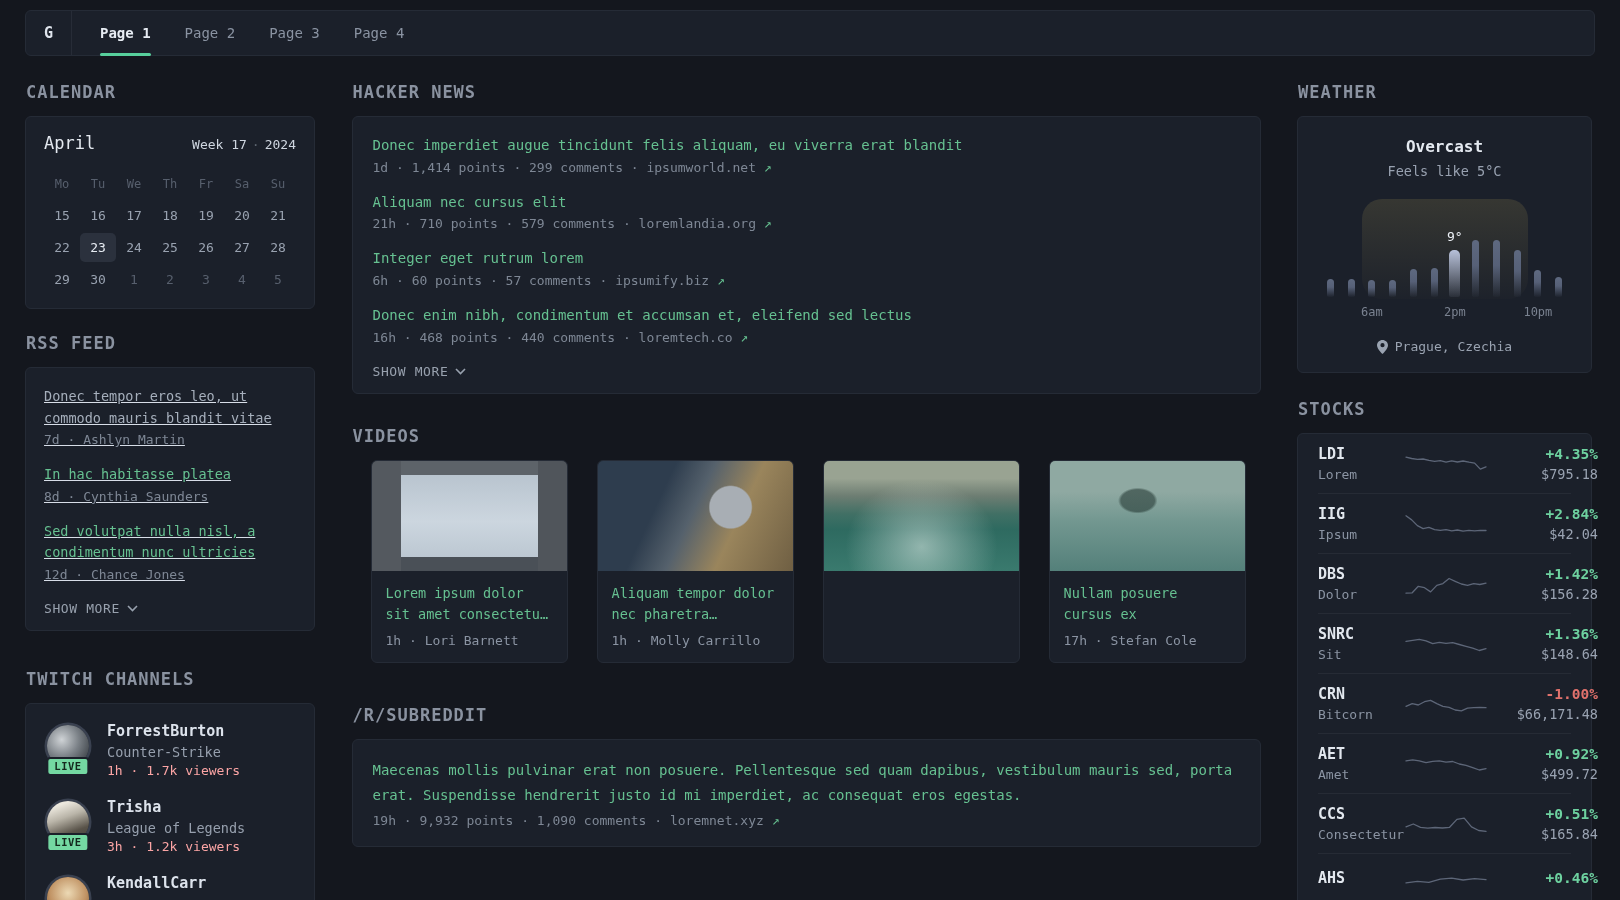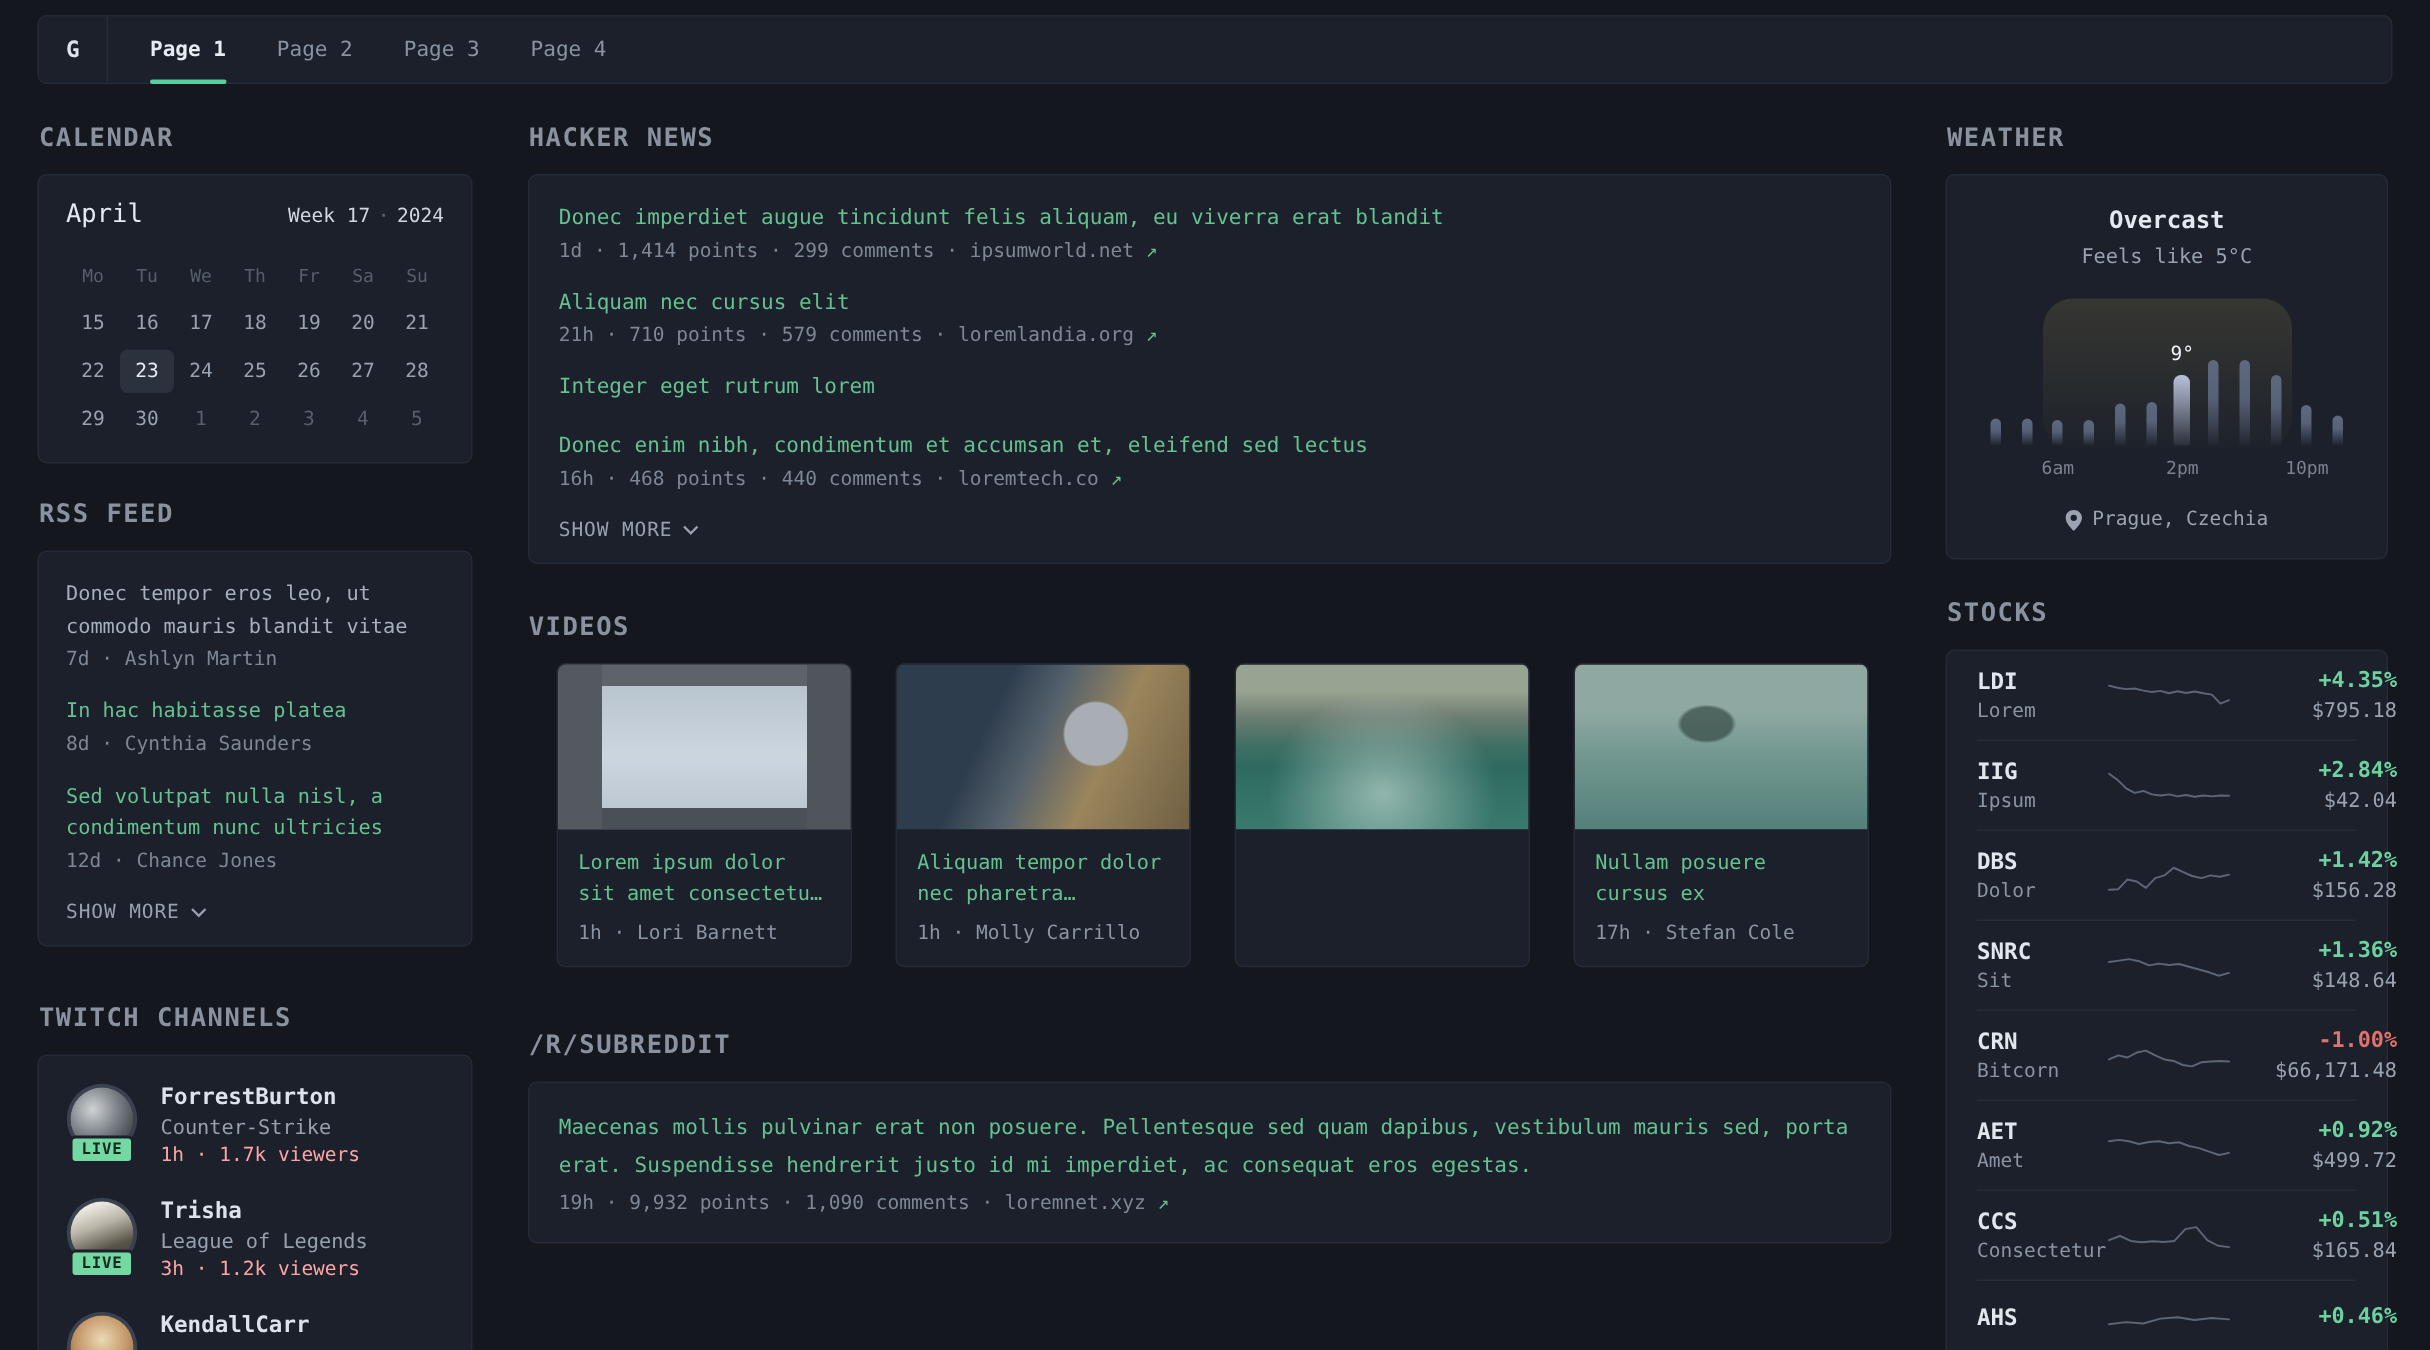--- a/index.html
+++ b/index.html
@@ -73,21 +73,21 @@
   .feed-title.read { color:#a6afbc; }
   .feed-meta { color:#7e8795; font-size:13px; margin-top:3px; }
   .ext { color:#66c191; cursor:pointer; }
   .show-more {
     display:inline-flex; align-items:center; gap:7px; margin-top:2px;
     color:#98a1ae; font-size:13px; letter-spacing:0.6px; cursor:pointer;
   }
   .chev { width:11px; height:7px; }
   .chev polyline { fill:none; stroke:currentColor; stroke-width:1.6; }
 
-  .rss-card { padding:18px 2px 14px 18px; }
+  .rss-card { padding:18px 2px 14px 18px;text-decoration:underline; }
   .rss-card .feed-title { font-size:13.5px; line-height:1.6; }
 
   
   .tw-card { padding:18px 18px 10px 18px; }
   .tw-row { display:flex; gap:15px; margin-bottom:20px; cursor:pointer; }
   .av-wrap { position:relative; width:48px; flex:none; height:52px; }
   .avatar {
     width:42px; height:42px; border-radius:50%; margin:3px;
     box-shadow:0 0 0 2.5px #3a4150;
   }
@@ -327,20 +327,21 @@
               <div class="feed-item">
                 <span class="feed-title">Donec imperdiet augue tincidunt felis aliquam, eu viverra erat blandit</span>
                 <div class="feed-meta"><span>1d · 1,414 points · 299 comments · ipsumworld.net</span> <span class="ext">↗</span></div>
               </div>
               <div class="feed-item">
                 <span class="feed-title">Aliquam nec cursus elit</span>
                 <div class="feed-meta"><span>21h · 710 points · 579 comments · loremlandia.org</span> <span class="ext">↗</span></div>
               </div>
               <div class="feed-item">
                 <span class="feed-title">Integer eget rutrum lorem</span>
+                <div class="feed-meta"><span>6h · 60 points · 57 comments · ipsumify.biz</span> <span class="ext">↗</span></div>
               </div>
               <div class="feed-item">
                 <span class="feed-title">Donec enim nibh, condimentum et accumsan et, eleifend sed lectus</span>
                 <div class="feed-meta"><span>16h · 468 points · 440 comments · loremtech.co</span> <span class="ext">↗</span></div>
               </div>
             </div>
           <div class="show-more">
             <span>SHOW MORE</span>
             <svg class="chev" viewBox="0 0 11 7">
                 <polyline points="1,1 5.5,5.5 10,1"></polyline>

